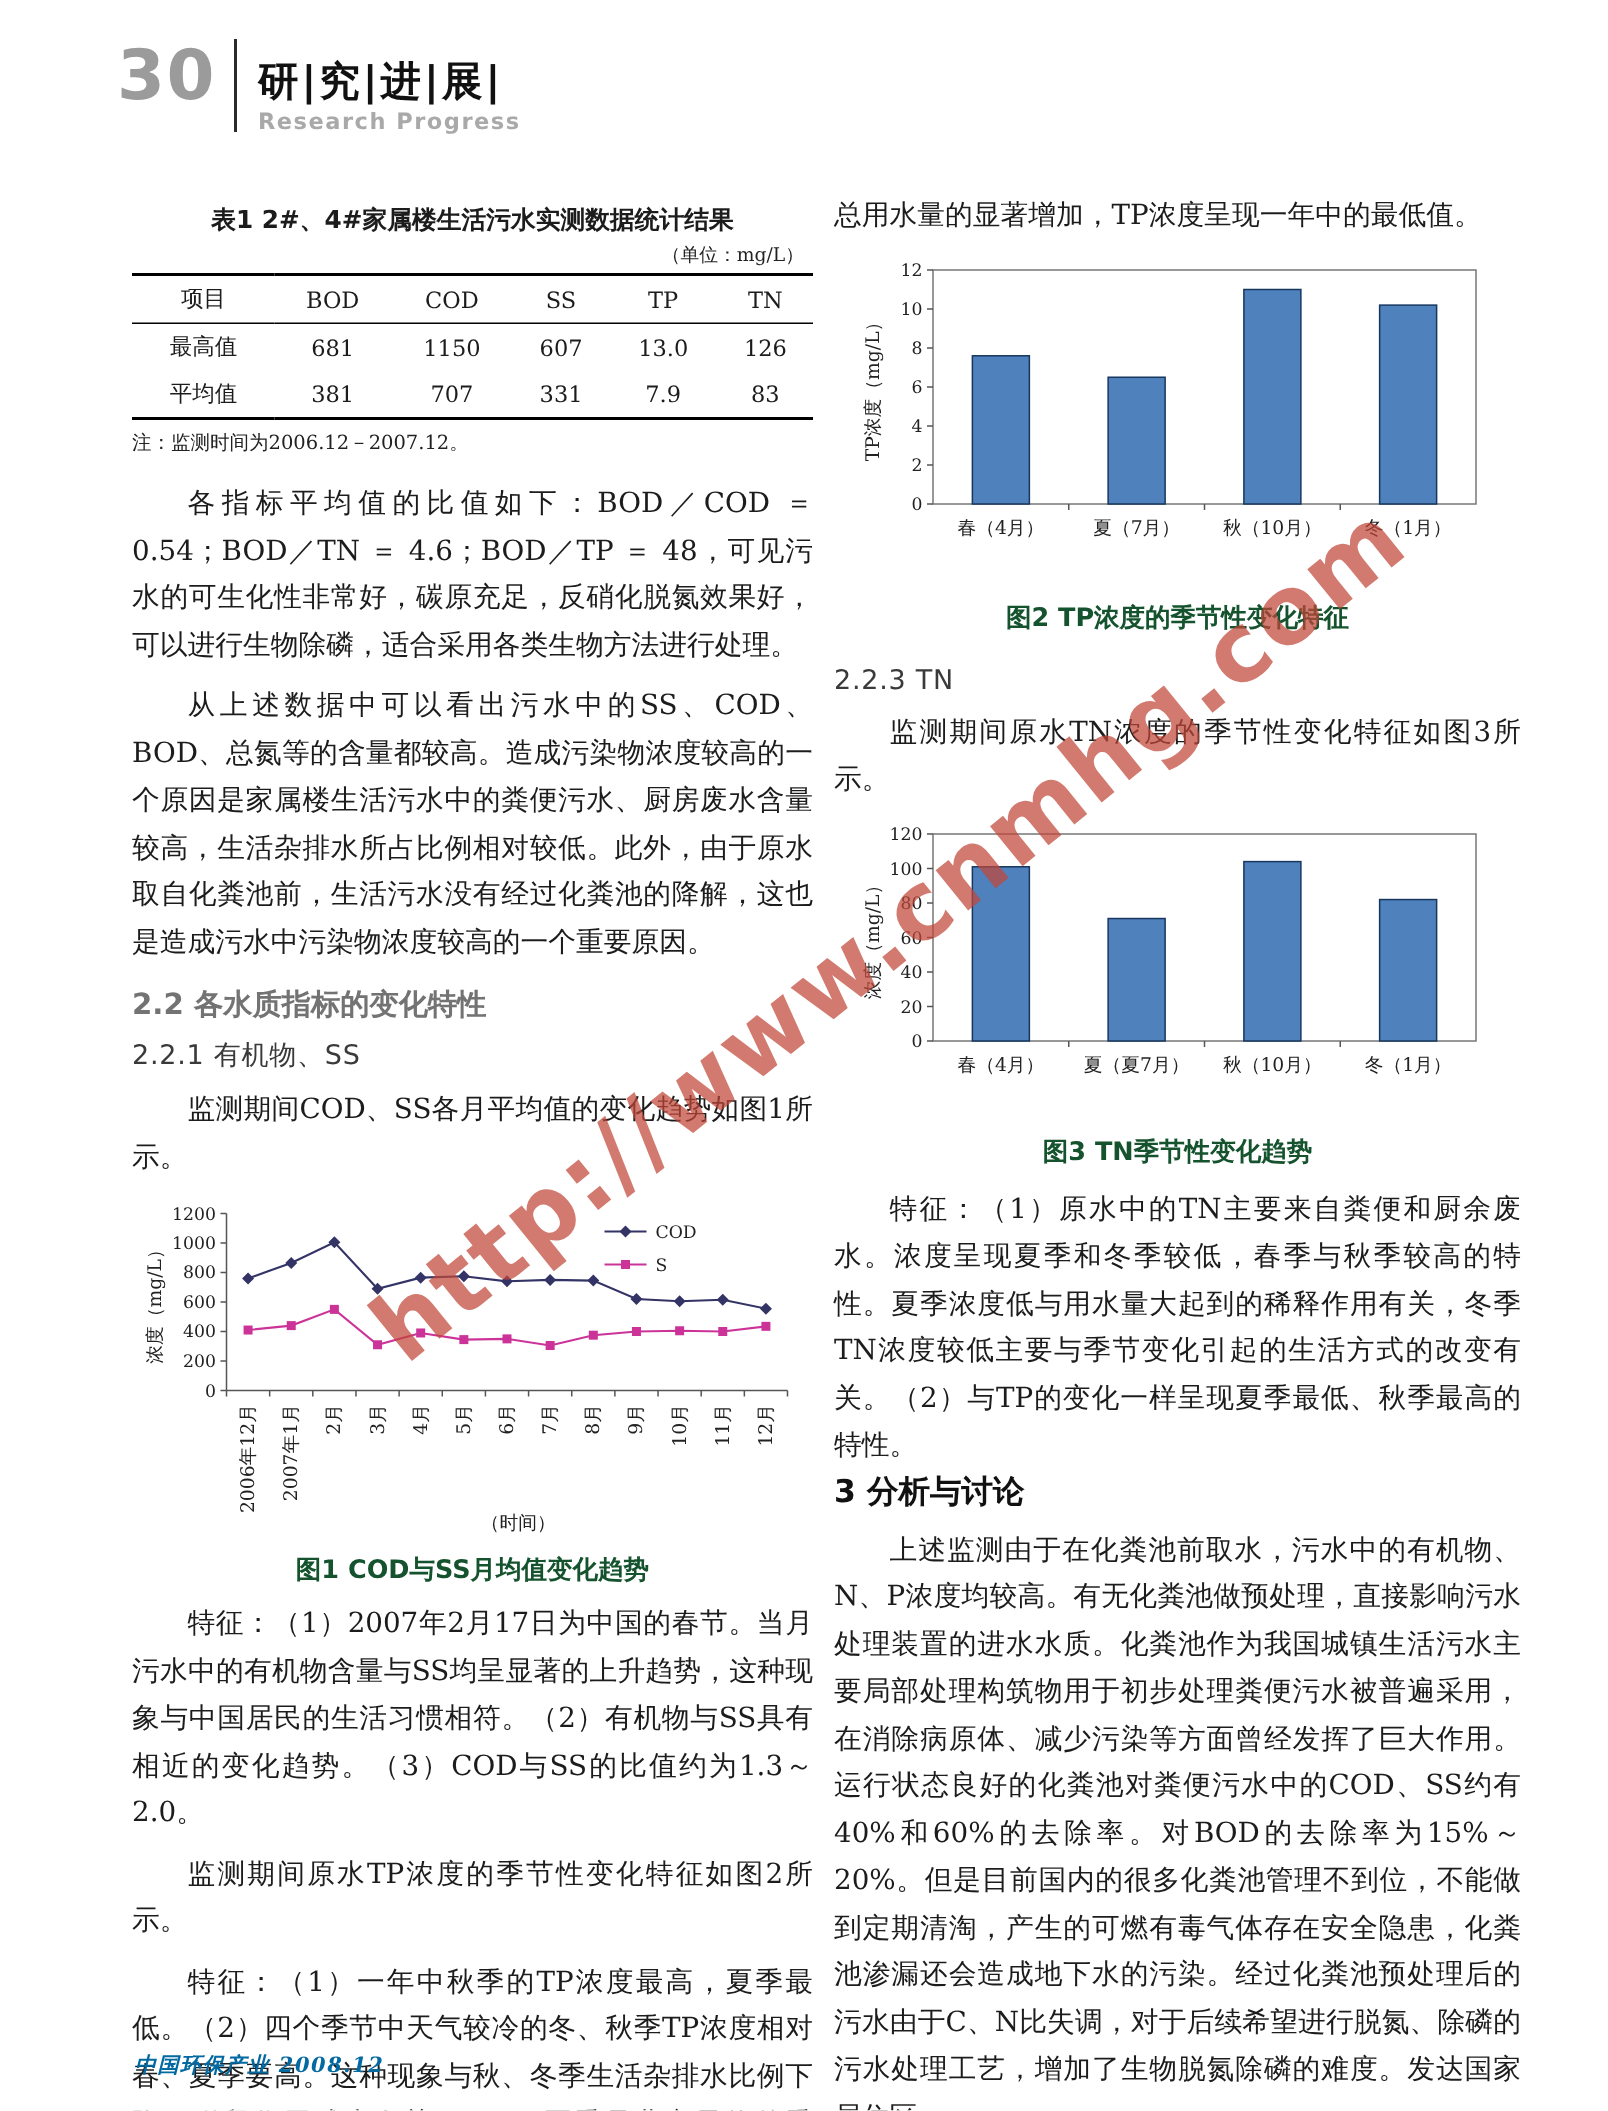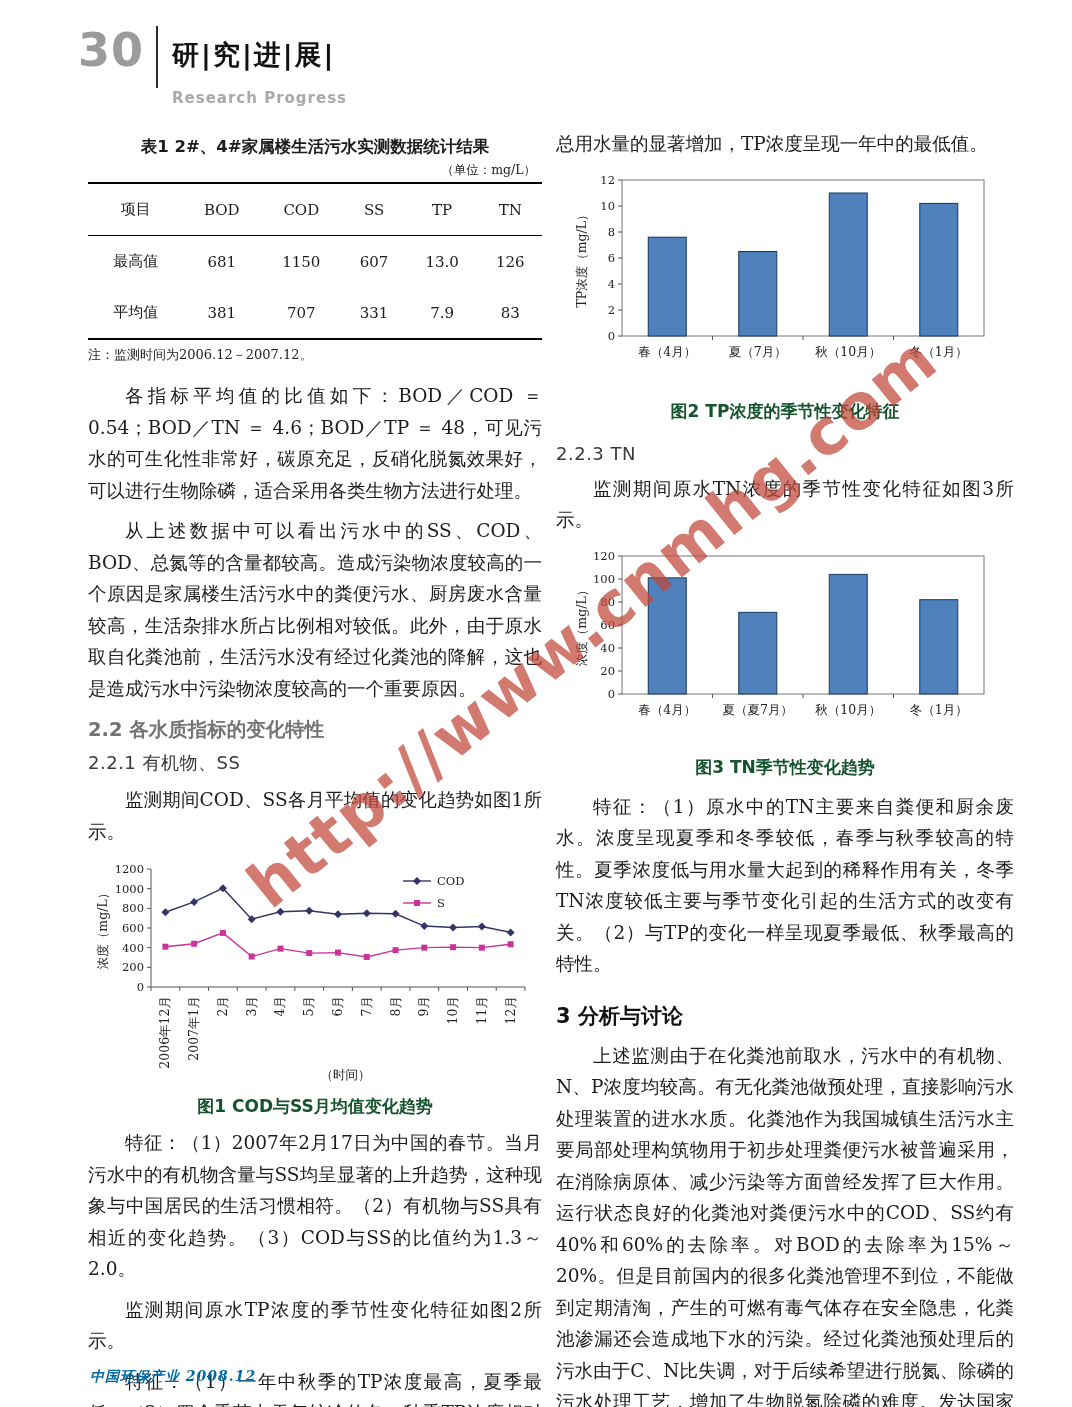--- a/index.html
+++ b/index.html
@@ -4,41 +4,41 @@
 <style>
   html,body{margin:0;padding:0;background:#ffffff;}
   #page{position:relative;width:1072px;height:1407px;background:#fff;overflow:hidden;
         font-family:"DejaVu Serif",serif;color:#1c1c1c;text-decoration:underline;}
 
   
   .header{position:absolute;left:78px;top:24px;display:flex;align-items:flex-start;}
   .page-num{font-family:"DejaVu Sans",sans-serif;font-weight:bold;font-size:46px;line-height:52px;color:#9b9b9b;letter-spacing:1px;}
   .head-divider{width:2px;background:#2b2b2b;height:62px;margin:2px 14px 0 12px;}
   .sec-cn{font-family:"DejaVu Sans",sans-serif;font-weight:bold;font-size:27px;line-height:30px;color:#111;margin-top:16px;letter-spacing:2px;}
-  .sec-en{font-family:"DejaVu Sans",sans-serif;font-weight:bold;font-size:15px;color:#a9a9a9;letter-spacing:1px;margin-top:19px;}
+  .sec-en{font-family:"DejaVu Sans",sans-serif;font-weight:bold;font-size:15px;color:#a9a9a9;letter-spacing:1px;margin-top:2px;}
 
   
   .col{position:absolute;top:128px;width:454px;}
   .col-left{left:88px;}
   .col-right{left:556px;width:458px;}
 
   .para{font-size:18.5px;line-height:31.5px;text-align:justify;margin:0 0 0 0;}
   .indent{text-indent:2em;}
   .mt{margin-top:9px;}
 
   .h-bold{font-family:"DejaVu Sans",sans-serif;font-weight:bold;font-size:19.5px;margin-top:12px;color:#737373;}
   .h-sub{font-family:"DejaVu Sans",sans-serif;font-weight:normal;font-size:18px;color:#3a3a3a;margin-top:8px;letter-spacing:0.5px;}
-  .h-sect{font-family:"DejaVu Sans",sans-serif;font-weight:bold;font-size:21px;margin-top:22px;margin-bottom:10px;color:#111;}
+  .h-sect{font-family:"DejaVu Sans",sans-serif;font-weight:bold;font-size:21px;margin-bottom:10px;color:#111;}
 
   
   .tbl-title{font-family:"DejaVu Sans",sans-serif;font-weight:bold;font-size:16.5px;text-align:center;margin:8px 0 4px 0;}
   .tbl-unit{font-size:12.5px;text-align:right;margin:0 6px 3px 0;color:#222;}
   table.data-table{width:100%;border-collapse:collapse;border-top:2.5px solid #000;border-bottom:2.5px solid #000;font-size:15px;}
   table.data-table th{border-bottom:1.5px solid #000;font-weight:normal;}
-  table.data-table th,table.data-table td{height:31px;text-align:center;padding:10px 2px;}
+  table.data-table th,table.data-table td{height:31px;text-align:center;padding:0 2px;}
   .tbl-note{font-size:13px;margin-top:6px;color:#222;}
 
   
   .figure{margin-top:10px;text-align:center;}
   .fig-caption{font-family:"DejaVu Sans",sans-serif;font-weight:bold;font-size:17px;text-align:center;margin-top:6px;color:#14532d;}
   svg text{font-family:"DejaVu Serif",serif;fill:#222;}
   .tick{font-size:11.5px;}
   .cjk{font-size:12.5px;}
 
   

